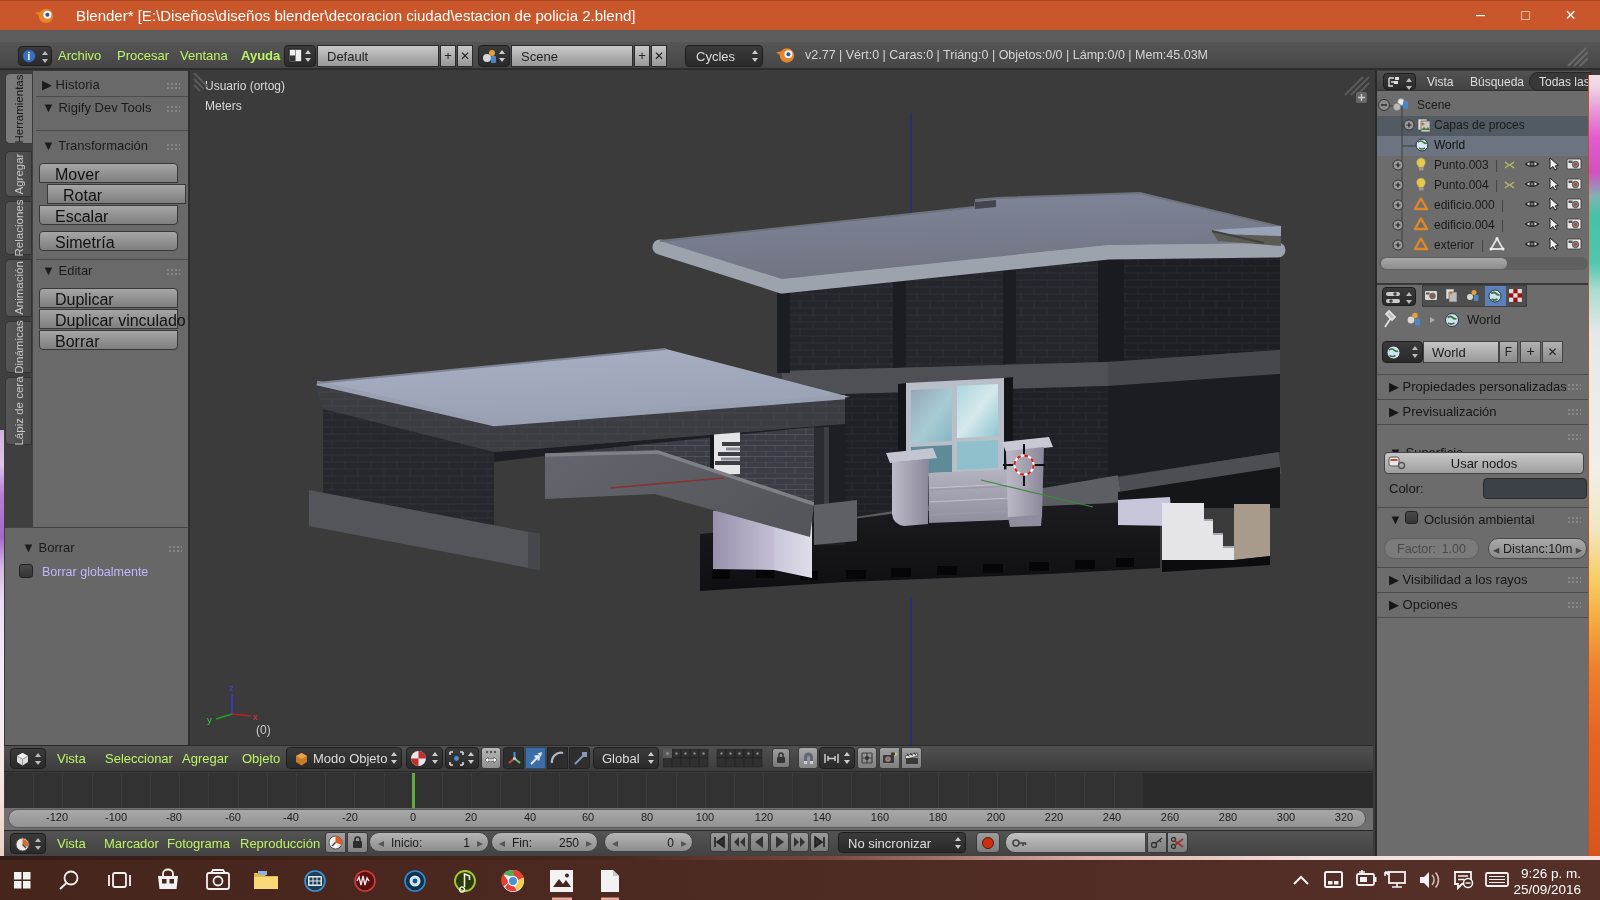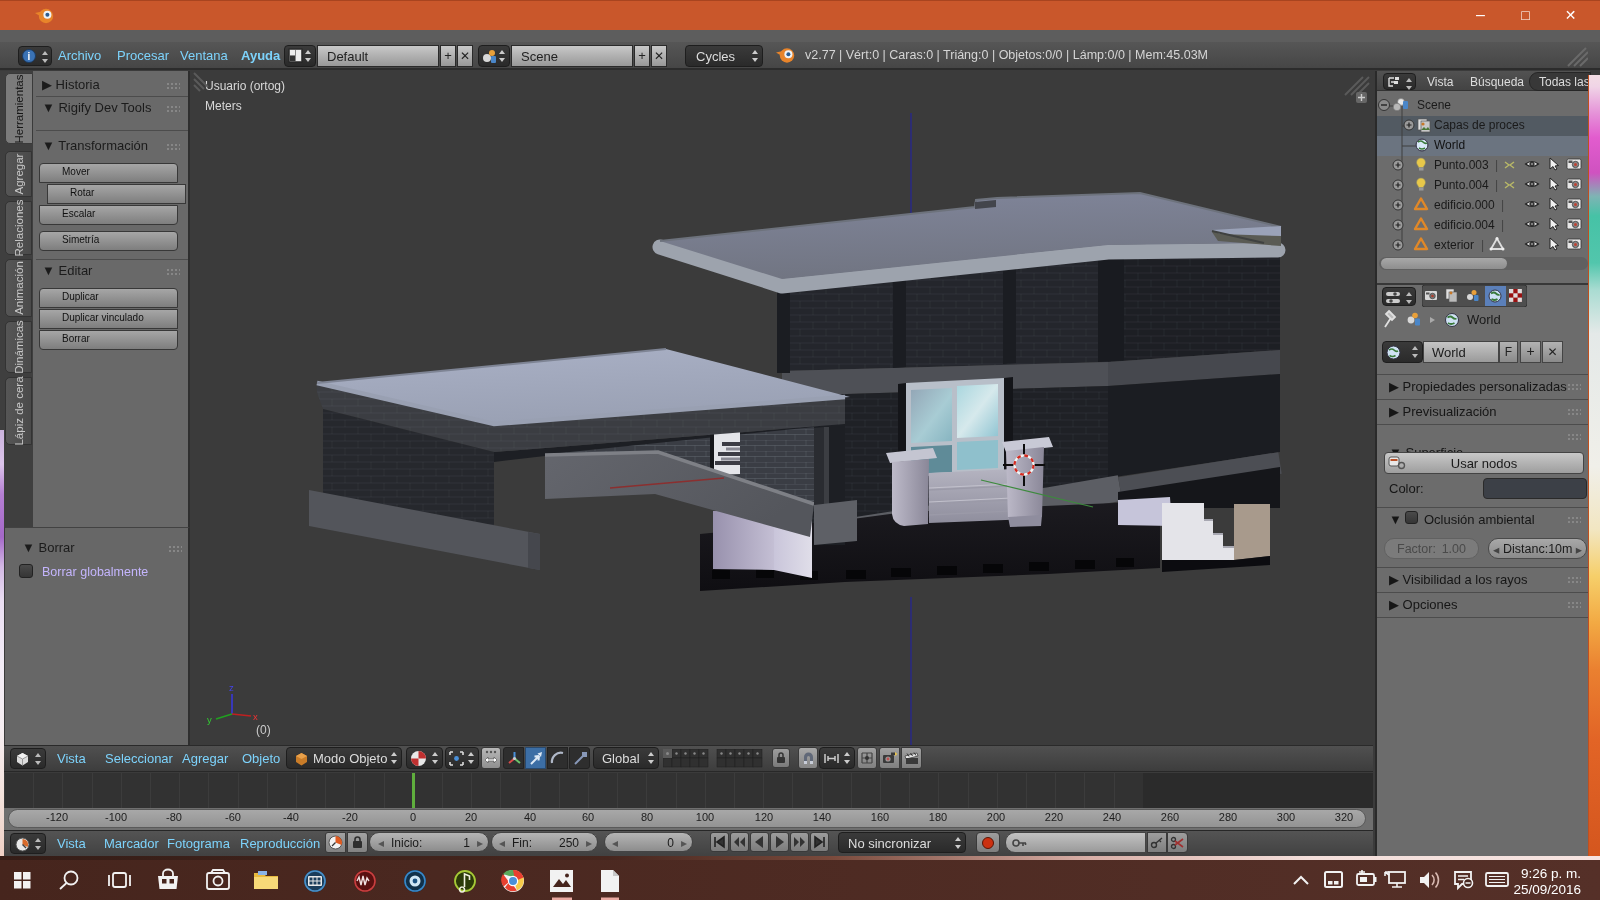--- a/index.html
+++ b/index.html
@@ -5,35 +5,35 @@
 html,body{width:1600px;height:900px;overflow:hidden;background:#3b3b3b;}
 .abs{position:absolute;}
 #stage{position:relative;width:1600px;height:900px;}
 
 #titlebar{left:0;top:0;width:1600px;height:30px;background:#c9572b;border-top:1px solid #a8441f;}
 #titletext{left:76px;top:7px;color:#fff;font-size:15px;white-space:nowrap;}
 .winbtn{top:0;width:45px;height:30px;color:#fff;text-align:center;line-height:30px;font-size:14px;}
 
 #winstrip{left:0;top:30px;width:1600px;height:12px;background:#5d5d5d;}
 #infobar{left:0;top:42px;width:1600px;height:28px;background:linear-gradient(#565656,#464646);border-bottom:2px solid #2c2c2c;}
-.menutext{color:#7dd3fc;font-size:13px;top:48px;}
+.menutext{color:#bef264;font-size:13px;top:48px;}
 .ddark{background:linear-gradient(#3a3a3a,#2a2a2a);border:1px solid #1e1e1e;border-radius:4px;}
 .dlight{background:linear-gradient(#c8c8c8,#989898);border:1px solid #2a2a2a;}
 .updn{position:absolute;right:3px;top:3px;width:8px;height:14px;}
 
 #tabcol{left:0;top:71px;width:33px;height:456px;background:#3f3f3f;}
 .vtab{color:#c8c8c8;font-size:11.5px;background:linear-gradient(90deg,#565656,#4a4a4a);border:1px solid #333;border-radius:5px 0 0 5px;left:5px;width:27px;white-space:nowrap;overflow:visible;}
 .vtab>span{position:absolute;left:50%;top:50%;transform:translate(-50%,-50%) rotate(-90deg);display:block;width:max-content;}
 .vtabact{background:#7b7b7b;color:#161616;border-color:#3a3a3a;width:28px;}
 #shelf{left:33px;top:71px;width:157px;height:456px;background:#696969;border-right:2px solid #2e2e2e;}
 #shelf2{left:5px;top:527px;width:185px;height:218px;background:#676767;border-right:2px solid #2e2e2e;border-top:1px solid #424242;}
 .phead{color:#1b1b1b;font-size:13px;white-space:nowrap;}
 .grip{width:14px;height:8px;background-image:radial-gradient(circle,#8a8a8a 34%,#555 36%,transparent 40%);background-size:4px 4px;opacity:.9;}
 .sep{height:1px;background:#4c4c4c;}
-.tbtn{background:linear-gradient(#a6a6a6,#7e7e7e);border:1px solid #383838;color:#111;font-size:10px;padding:2px 0 2px 22px;height:20px;white-space:nowrap;}
+.tbtn{background:linear-gradient(#a6a6a6,#7e7e7e);border:1px solid #383838;color:#111;font-size:16px;padding:2px 0 2px 15px;height:20px;white-space:nowrap;}
 .chk{width:14px;height:14px;background:linear-gradient(#4a4a4a,#353535);border:1px solid #222;border-radius:3px;}
 
 #vpsvg{left:192px;top:71px;}
 
 #hdr3d{left:0;top:745px;width:1373px;height:27px;background:linear-gradient(#505050,#3d3d3d);border-top:1px solid #2a2a2a;border-bottom:1px solid #282828;}
 #ttracks{left:0;top:773px;width:1373px;height:35px;background-color:#323232;background-image:repeating-linear-gradient(90deg,#3c3c3c 0 1px,transparent 1px 29.2px);background-position:4px 0;}
 #truler{left:0;top:808px;width:1373px;height:22px;background:#6f6f6f;}
 #trulerbar{left:8px;top:1px;width:1358px;height:19px;background:linear-gradient(#a8a8a8,#939393);border-radius:10px;border:1px solid #5a5a5a;}
 .rnum{position:absolute;top:3px;font-size:11px;color:#1d1d1d;transform:translateX(-50%);}
 #thdr{left:0;top:830px;width:1373px;height:28px;background:linear-gradient(#545454,#404040);border-top:1px solid #272727;}
@@ -54,20 +54,21 @@
 <body>
 <div id="stage">
 
 <div class="abs" id="titlebar"></div>
 <svg class="abs" style="left:34px;top:6px" width="20" height="19" viewBox="0 0 20 19">
  <path d="M1 7 L10 5 L6 10 Z" fill="#e8842a"></path>
  <circle cx="12" cy="10" r="7.2" fill="#e8842a"></circle>
  <circle cx="13.4" cy="8.8" r="4" fill="#eef3f8"></circle>
  <circle cx="13.4" cy="8.8" r="2" fill="#2c5c8f"></circle>
 </svg>
+<div class="abs" id="titletext">Blender* [E:\Diseños\diseños blender\decoracion ciudad\estacion de policia 2.blend]</div>
 <div class="abs winbtn" style="left:1458px;font-size:16px;">–</div>
 <div class="abs winbtn" style="left:1503px;">□</div>
 <div class="abs winbtn" style="left:1548px;">✕</div>
 
 <div class="abs" id="winstrip"></div>
 <div class="abs" id="infobar"></div>
 <div class="abs ddark" style="left:18px;top:46px;width:34px;height:20px;">
   <svg width="14" height="14" style="position:absolute;left:3px;top:2px">
         <circle cx="7" cy="7" r="6.5" fill="#3a72b5" stroke="#1c3a60"></circle>
         <text x="7" y="11" font-size="10" font-weight="bold" fill="#fff" text-anchor="middle">i</text>

